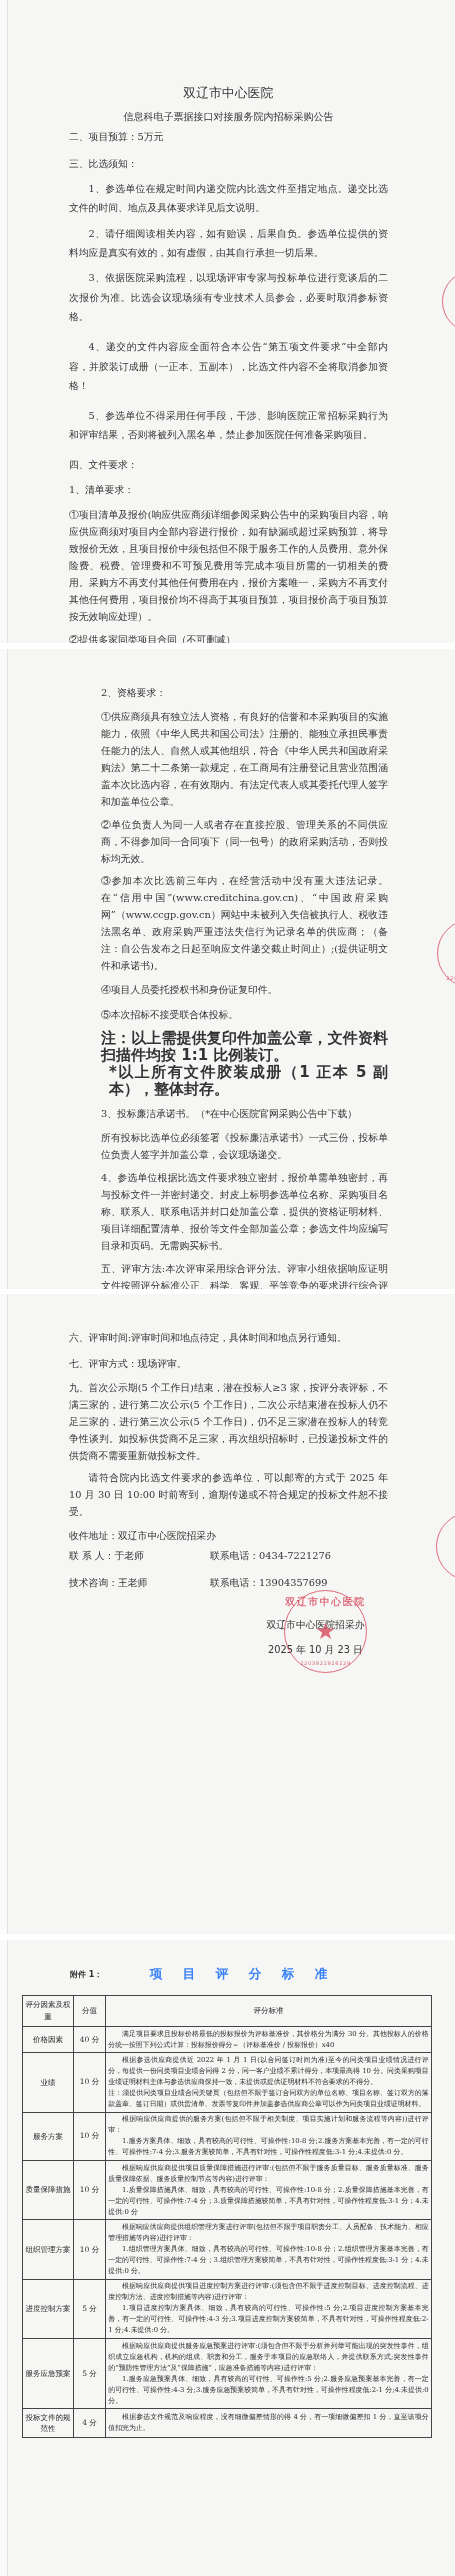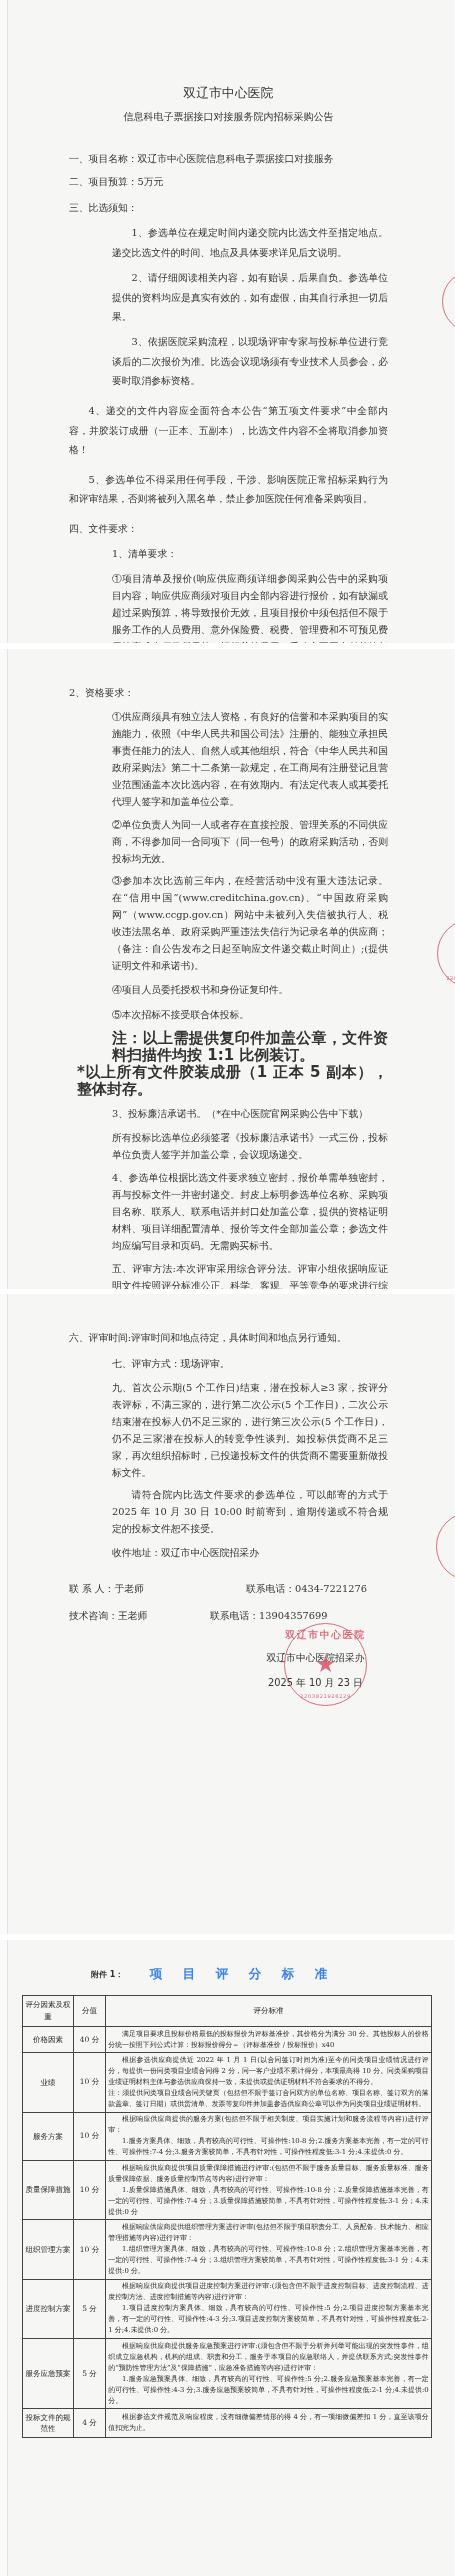--- a/index.html
+++ b/index.html
@@ -20,21 +20,21 @@
     content: ""; position: absolute; left: 6.9px; top: 0; bottom: 0; width: 0.6px; background: #e3e3e3; z-index: 0;
   }
   .page-gap { height: 5.7px; background: #ffffff; }
   .content { position: relative; z-index: 1; padding-left: 69px; padding-right: 68px; }
 
   .title-1 { text-align: center; font-size: 12.6px; font-weight: normal; letter-spacing: 0.3px; padding-top: 85px; color: #333; }
   .title-2 { text-align: center; font-size: 10px; font-weight: normal; margin-top: 8px; color: #333; }
 
   .p { font-size: 9.8px; line-height: 19.5px; text-align: justify; color: #333; }
   .p.indent { text-indent: 2em; }
-  .p.gap { margin-top: 5.7px; margin-left: 43px; }
+  .p.gap { margin-top: 5.7px; }
   .p.gap-lg { margin-top: 10.3px; }
   .p.bold { font-family: "DejaVu Sans", "Liberation Sans", sans-serif; font-weight: bold; font-size: 15px; line-height: 17px; }
   .p.tight { line-height: 17px; }
 
   .seal {
     position: absolute; z-index: 2; border: 1.7px solid rgba(214, 60, 80, 0.75);
     border-radius: 50%; color: rgba(214, 60, 80, 0.75);
     font-family: "DejaVu Sans", "Liberation Sans", sans-serif;
     display: flex; align-items: center; justify-content: center;
   }
@@ -43,41 +43,40 @@
   .seal .seal-code { position: absolute; bottom: 5.7px; left: 0; right: 0; text-align: center; font-size: 5.2px; letter-spacing: 0.6px; }
 
   .contact-row { display: flex; font-size: 9.8px; line-height: 19.5px; color: #333; }
   .contact-row .c1 { width: 141px; }
 
   .sign-block { position: relative; margin-top: 23px; margin-left: 189px; width: 115px; text-align: center; font-size: 9.8px; color: #333; }
   .sign-block .org { line-height: 17px; }
   .sign-block .date { margin-top: 11.5px; font-family: "DejaVu Sans", "Liberation Sans", sans-serif; font-size: 9.8px; }
 
   .attach-head { position: relative; padding-top: 26px; height: 55px; }
-  .attach-label { position: absolute; left: 70px; top: 29px; font-size: 8px; font-family: "DejaVu Sans", "Liberation Sans", sans-serif; font-weight: bold; color: #333; margin-left: 21px; }
+  .attach-label { position: absolute; left: 70px; top: 29px; font-size: 8px; font-family: "DejaVu Sans", "Liberation Sans", sans-serif; font-weight: bold; color: #333; }
   .attach-title { text-align: center; font-size: 12.6px; letter-spacing: 8px; font-weight: bold; color: #3b82f6; padding-left: 29px; }
 
   table.score { position: relative; z-index: 1; margin-left: 22px; width: 410px; border-collapse: collapse; font-size: 6.9px; color: #2b2b2b; }
   table.score th, table.score td { border: 0.6px solid #444; vertical-align: middle; }
   table.score th { font-weight: normal; font-size: 7.5px; padding: 3.4px 2.3px; text-align: center; line-height: 11.5px; }
   table.score td.factor { width: 51px; text-align: center; font-size: 7.5px; padding: 2.3px; line-height: 11.5px; }
   table.score td.score-val { width: 32px; text-align: center; font-size: 7.5px; }
   table.score td.criteria { padding: 1.7px 2.3px; line-height: 11px; text-align: justify; }
   .criteria .line { display: block; }
   .criteria .line.ind { text-indent: 2em; }
 </style>
 </head>
 <body>
 
 <section class="page" style="height:643px;">
   <div class="content">
     <h1 class="title-1">双辽市中心医院</h1>
     <h2 class="title-2">信息科电子票据接口对接服务院内招标采购公告</h2>
 
-    <p class="p" style="margin-top:25px;">一、项目名称：双辽市中心医院信息科电子票据接口对接服务</p>
     <p class="p" style="margin-top:3.4px;">二、项目预算：5万元</p>
     <p class="p" style="margin-top:6.9px;">三、比选须知：</p>
 
     <p class="p indent gap">1、参选单位在规定时间内递交院内比选文件至指定地点。递交比选文件的时间、地点及具体要求详见后文说明。</p>
     <p class="p indent gap">2、请仔细阅读相关内容，如有贻误，后果自负。参选单位提供的资料均应是真实有效的，如有虚假，由其自行承担一切后果。</p>
     <p class="p indent gap">3、依据医院采购流程，以现场评审专家与投标单位进行竞谈后的二次报价为准。比选会议现场须有专业技术人员参会，必要时取消参标资格。</p>
     <p class="p indent gap-lg">4、递交的文件内容应全面符合本公告“第五项文件要求”中全部内容，并胶装订成册（一正本、五副本），比选文件内容不全将取消参加资格！</p>
     <p class="p indent gap-lg">5、参选单位不得采用任何手段，干涉、影响医院正常招标采购行为和评审结果，否则将被列入黑名单，禁止参加医院任何准备采购项目。</p>
 
     <p class="p gap-lg">四、文件要求：</p>
@@ -85,21 +84,21 @@
     <p class="p gap tight">①项目清单及报价(响应供应商须详细参阅采购公告中的采购项目内容，响应供应商须对项目内全部内容进行报价，如有缺漏或超过采购预算，将导致报价无效，且项目报价中须包括但不限于服务工作的人员费用、意外保险费、税费、管理费和不可预见费用等完成本项目所需的一切相关的费用。采购方不再支付其他任何费用在内，报价方案唯一，采购方不再支付其他任何费用，项目报价均不得高于其项目预算，项目报价高于项目预算按无效响应处理）。</p>
     <p class="p gap">②提供多家同类项目合同（不可删减）</p>
 
   </div>
   <div class="seal" style="left:442px; top:270px; width:63px; height:63px;">
     
   </div>
 </section>
 <div class="page-gap"></div>
 
-<section class="page" style="height:640px;">
+<section class="page" style="height:640px;padding-left:32px;">
   <div class="content">
     <p class="p" style="padding-top:34px;">2、资格要求：</p>
     <p class="p gap tight">①供应商须具有独立法人资格，有良好的信誉和本采购项目的实施能力，依照《中华人民共和国公司法》注册的、能独立承担民事责任能力的法人、自然人或其他组织，符合《中华人民共和国政府采购法》第二十二条第一款规定，在工商局有注册登记且营业范围涵盖本次比选内容，在有效期内。有法定代表人或其委托代理人签字和加盖单位公章。</p>
     <p class="p gap tight">②单位负责人为同一人或者存在直接控股、管理关系的不同供应商，不得参加同一合同项下（同一包号）的政府采购活动，否则投标均无效。</p>
     <p class="p gap tight">③参加本次比选前三年内，在经营活动中没有重大违法记录。在“信用中国”(www.creditchina.gov.cn)、“中国政府采购网”（www.ccgp.gov.cn）网站中未被列入失信被执行人、税收违法黑名单、政府采购严重违法失信行为记录名单的供应商；（备注：自公告发布之日起至响应文件递交截止时间止）;(提供证明文件和承诺书)。</p>
     <p class="p gap">④项目人员委托授权书和身份证复印件。</p>
     <p class="p gap">⑤本次招标不接受联合体投标。</p>
     <p class="p bold gap">注：以上需提供复印件加盖公章，文件资料扫描件均按 1:1 比例装订。</p>
     <p class="p bold" style="padding-left:8px;">*以上所有文件胶装成册（1 正本 5 副本），整体封存。</p>
     <p class="p gap">3、投标廉洁承诺书。（*在中心医院官网采购公告中下载）</p>
@@ -115,21 +114,21 @@
 <div class="page-gap"></div>
 
 <section class="page" style="height:640px;">
   <div class="content">
     <p class="p" style="padding-top:34px;">六、评审时间:评审时间和地点待定，具体时间和地点另行通知。</p>
     <p class="p gap">七、评审方式：现场评审。</p>
     <p class="p gap tight">九、首次公示期(5 个工作日)结束，潜在投标人≥3 家，按评分表评标，不满三家的，进行第二次公示(5 个工作日)，二次公示结束潜在投标人仍不足三家的，进行第三次公示(5 个工作日)，仍不足三家潜在投标人的转竞争性谈判。如投标供货商不足三家，再次组织招标时，已投递投标文件的供货商不需要重新做投标文件。</p>
     <p class="p indent gap tight">请符合院内比选文件要求的参选单位，可以邮寄的方式于 2025 年 10 月 30 日 10:00 时前寄到，逾期传递或不符合规定的投标文件恕不接受。</p>
     <p class="p gap">收件地址：双辽市中心医院招采办</p>
 
-    <div class="contact-row" style="margin-top:16px;gap:36px;">
+    <div class="contact-row" style="margin-top:0;">
       <span class="c1">联 系 人：于老师</span>
       <span>联系电话：0434-7221276</span>
     </div>
     <div class="contact-row" style="margin-top:8px;">
       <span class="c1">技术咨询：王老师</span>
       <span>联系电话：13904357699</span>
     </div>
 
     <div class="sign-block">
       <div class="org">双辽市中心医院招采办</div>

